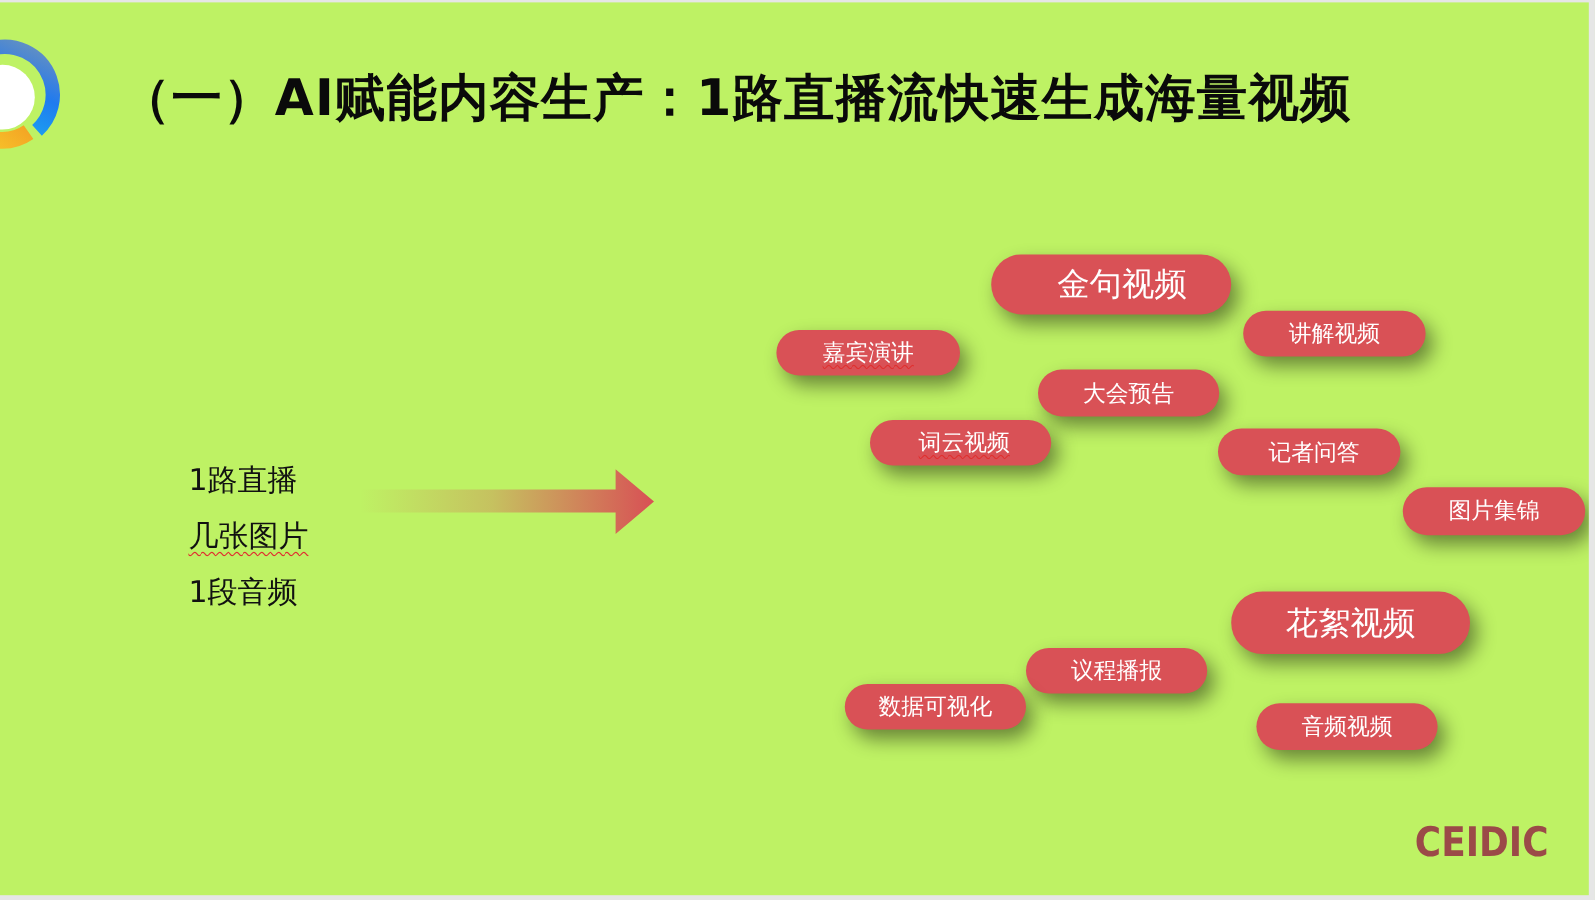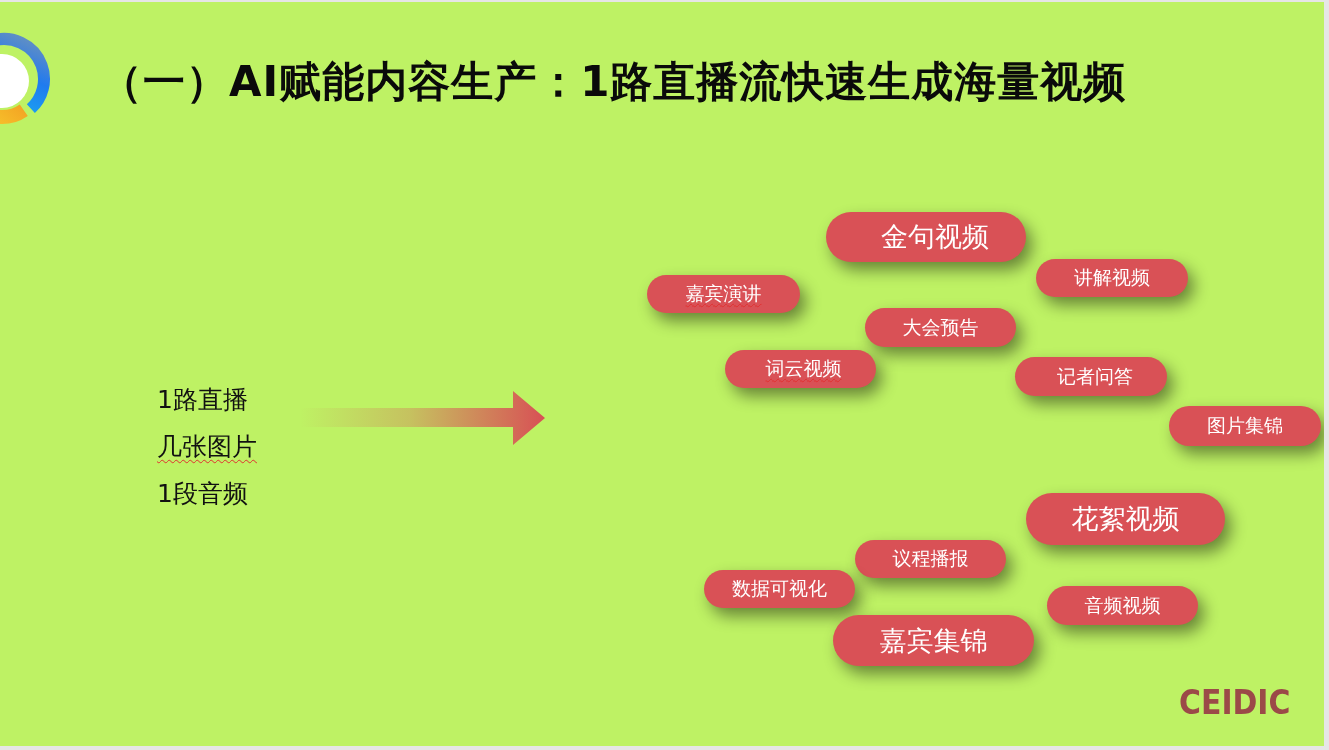--- a/index.html
+++ b/index.html
@@ -171,18 +171,15 @@
   </div>
   <div class="pill sm" style="left:855px;top:538px;width:151px;height:38px;">
     <span>议程播报</span>
   </div>
   <div class="pill sm" style="left:704px;top:568px;width:151px;height:38px;">
     <span>数据可视化</span>
   </div>
   <div class="pill sm" style="left:1047px;top:572px;width:151px;height:39px;margin-top:12px;">
     <span>音频视频</span>
   </div>
-  <div class="pill lg" style="left:833px;top:613px;width:201px;height:51px;">
-    <span>嘉宾集锦</span>
-  </div>
 
   <div class="brand">CEIDIC</div>
 </div>
 
 </body></html>

